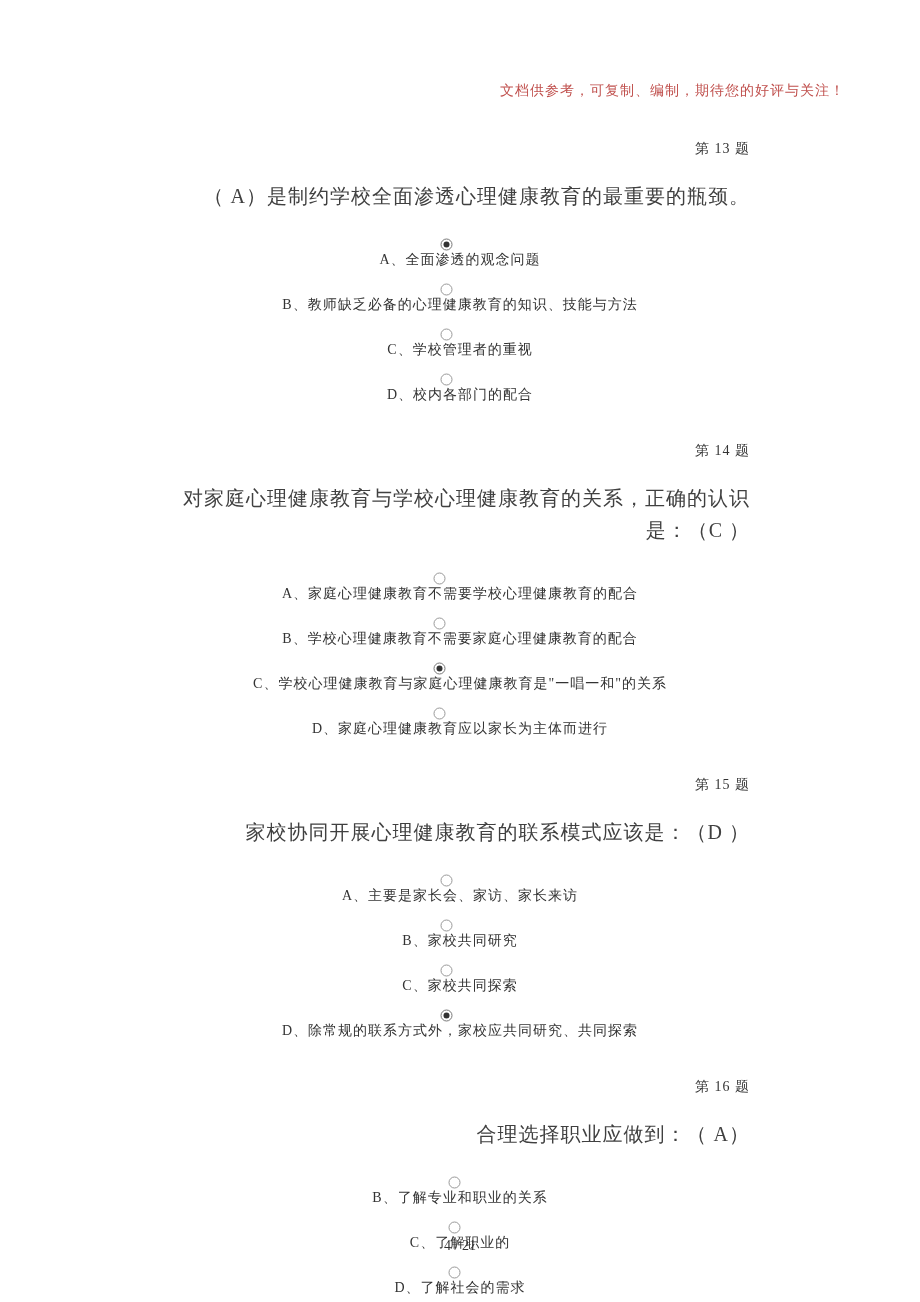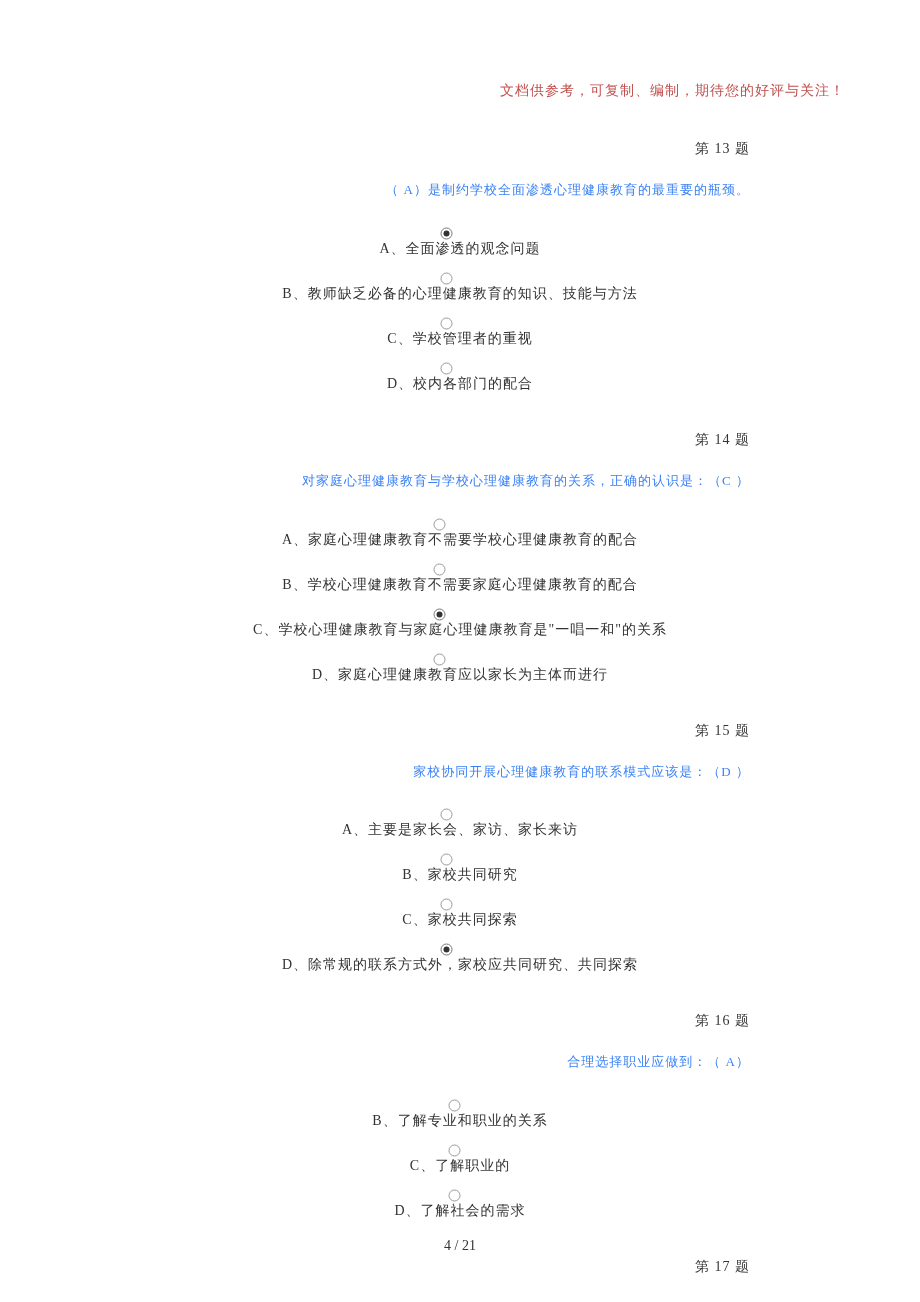--- a/index.html
+++ b/index.html
@@ -26,22 +26,22 @@
     .question-block {
       margin-bottom: 38px;
     }
     .q-number {
       font-size: 14px;
       color: #333;
       margin-bottom: 22px;
       letter-spacing: 1px;
     }
     .q-text {
-      font-size: 13px;
-      color: #3b82f6;
+      font-size: 20px;
+      color: #404040;
       margin-bottom: 26px;
       line-height: 1.6;
       letter-spacing: 1px;
     }
     .options {
       padding-left: 0;
     }
     .option-row {
       display: flex;
       align-items: center;

